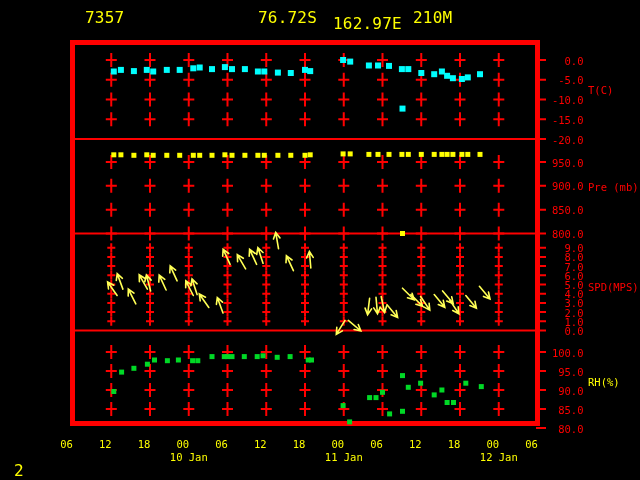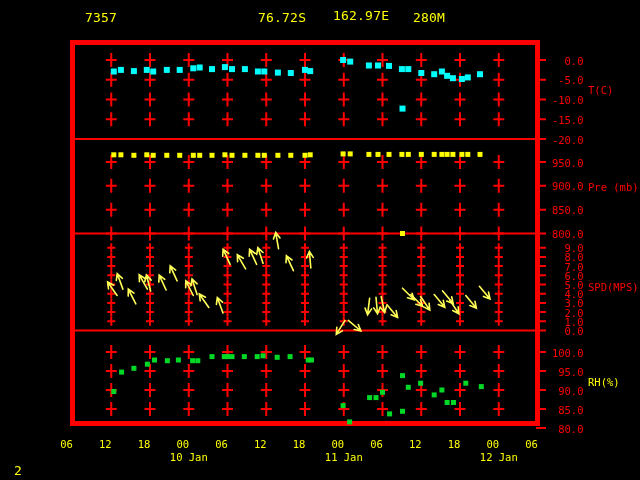--- a/index.html
+++ b/index.html
@@ -1,18 +1,18 @@
 <!DOCTYPE html>
 <html><head>
 <meta charset="utf-8">
 <style>
   html,body{margin:0;padding:0;background:#000;}
   .screen{position:relative;width:640px;height:480px;background:#000;overflow:hidden;
           font-family:"DejaVu Sans Mono",monospace;}
-  .hdr{position:absolute;color:#ffff00;font-size:13px;line-height:13px;letter-spacing:0.2px;white-space:pre;}
+  .hdr{position:absolute;color:#ffff00;font-size:16px;line-height:13px;letter-spacing:0.2px;white-space:pre;}
   #plot{position:absolute;left:0;top:0;}
   svg text{font-family:"DejaVu Sans Mono",monospace;}
 </style>
 </head>
 <body>
 
 <div class="screen">
   <svg id="plot" width="640" height="480" viewBox="0 0 640 480">
       <path d="M111.25 53.0L111.25 67.0M105.8 60.0L116.8 60.0M150 53.0L150 67.0M144.5 60.0L155.5 60.0M188.75 53.0L188.75 67.0M183.3 60.0L194.3 60.0M227.5 53.0L227.5 67.0M222.0 60.0L233.0 60.0M266.25 53.0L266.25 67.0M260.8 60.0L271.8 60.0M305 53.0L305 67.0M299.5 60.0L310.5 60.0M343.75 53.0L343.75 67.0M338.3 60.0L349.3 60.0M382.5 53.0L382.5 67.0M377.0 60.0L388.0 60.0M421.25 53.0L421.25 67.0M415.8 60.0L426.8 60.0M460 53.0L460 67.0M454.5 60.0L465.5 60.0M498.75 53.0L498.75 67.0M493.3 60.0L504.3 60.0M111.25 72.8L111.25 86.8M105.8 79.8L116.8 79.8M150 72.8L150 86.8M144.5 79.8L155.5 79.8M188.75 72.8L188.75 86.8M183.3 79.8L194.3 79.8M227.5 72.8L227.5 86.8M222.0 79.8L233.0 79.8M266.25 72.8L266.25 86.8M260.8 79.8L271.8 79.8M305 72.8L305 86.8M299.5 79.8L310.5 79.8M343.75 72.8L343.75 86.8M338.3 79.8L349.3 79.8M382.5 72.8L382.5 86.8M377.0 79.8L388.0 79.8M421.25 72.8L421.25 86.8M415.8 79.8L426.8 79.8M460 72.8L460 86.8M454.5 79.8L465.5 79.8M498.75 72.8L498.75 86.8M493.3 79.8L504.3 79.8M111.25 92.5L111.25 106.5M105.8 99.5L116.8 99.5M150 92.5L150 106.5M144.5 99.5L155.5 99.5M188.75 92.5L188.75 106.5M183.3 99.5L194.3 99.5M227.5 92.5L227.5 106.5M222.0 99.5L233.0 99.5M266.25 92.5L266.25 106.5M260.8 99.5L271.8 99.5M305 92.5L305 106.5M299.5 99.5L310.5 99.5M343.75 92.5L343.75 106.5M338.3 99.5L349.3 99.5M382.5 92.5L382.5 106.5M377.0 99.5L388.0 99.5M421.25 92.5L421.25 106.5M415.8 99.5L426.8 99.5M460 92.5L460 106.5M454.5 99.5L465.5 99.5M498.75 92.5L498.75 106.5M493.3 99.5L504.3 99.5M111.25 112.3L111.25 126.3M105.8 119.3L116.8 119.3M150 112.3L150 126.3M144.5 119.3L155.5 119.3M188.75 112.3L188.75 126.3M183.3 119.3L194.3 119.3M227.5 112.3L227.5 126.3M222.0 119.3L233.0 119.3M266.25 112.3L266.25 126.3M260.8 119.3L271.8 119.3M305 112.3L305 126.3M299.5 119.3L310.5 119.3M343.75 112.3L343.75 126.3M338.3 119.3L349.3 119.3M382.5 112.3L382.5 126.3M377.0 119.3L388.0 119.3M421.25 112.3L421.25 126.3M415.8 119.3L426.8 119.3M460 112.3L460 126.3M454.5 119.3L465.5 119.3M498.75 112.3L498.75 126.3M493.3 119.3L504.3 119.3" stroke="#ff0000" stroke-width="2" fill="none"></path>
       <text x="583.5" y="60.5" text-anchor="end" dominant-baseline="central" fill="#ff0000" font-size="10.5">0.0</text>
@@ -213,16 +213,16 @@
         <rect x="439.4" y="387.5" width="5" height="5"></rect>
         <rect x="444.6" y="400.0" width="5" height="5"></rect>
         <rect x="451.0" y="400.0" width="5" height="5"></rect>
         <rect x="463.3" y="380.7" width="5" height="5"></rect>
         <rect x="478.8" y="384.1" width="5" height="5"></rect>
       </g>
     </svg>
 
   <div class="hdr" style="left:85px;top:11px">7357</div>
   <div class="hdr" style="left:258px;top:11px">76.72S</div>
-  <div class="hdr" style="left:333px;top:9px">162.97E</div>
-  <div class="hdr" style="left:413px;top:11px">280M</div>
+  <div class="hdr" style="left:333px;top:17px">162.97E</div>
+  <div class="hdr" style="left:413px;top:11px">210M</div>
   <div class="hdr" style="left:14px;top:464px">2</div>
 </div>
 
 </body></html>

